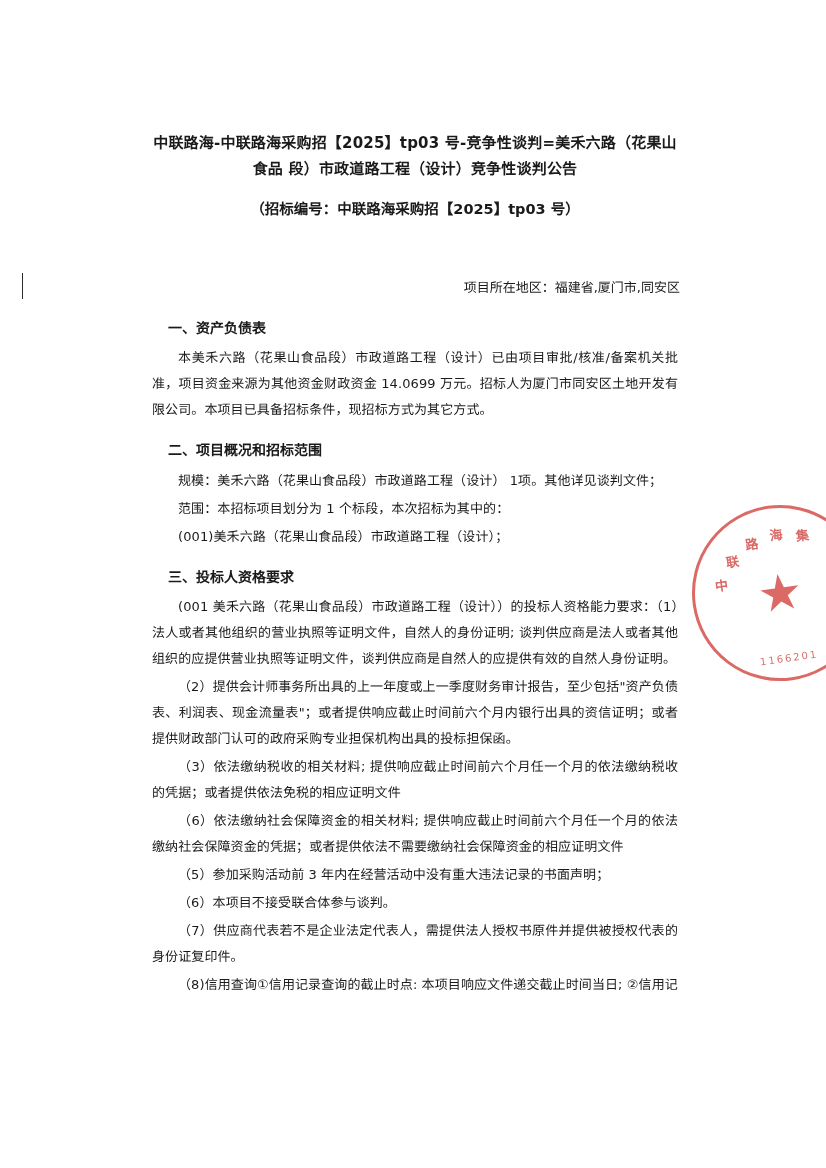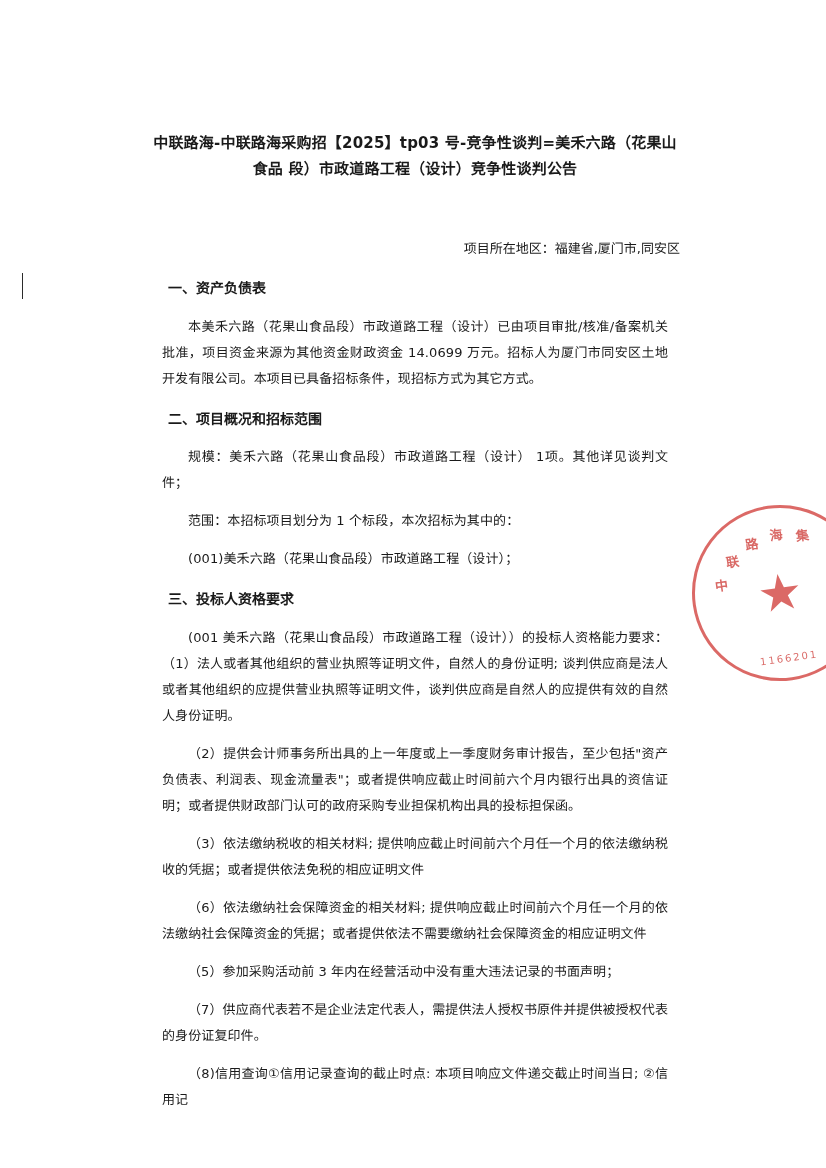--- a/index.html
+++ b/index.html
@@ -51,21 +51,21 @@
   }
   .section-heading {
     font-size: 14px;
     font-weight: bold;
     line-height: 1.9;
     margin: 14px 0 4px 18px;
   }
   .para {
     font-size: 13px;
     line-height: 2.0;
-    margin: 12px;
+    margin: 2px;
     text-align: justify;
     text-justify: inter-ideograph;
     letter-spacing: 0.1px;
   }
   .para.indent {
     text-indent: 26px;
   }
   .para-block {
     margin: 0 0 0 0;
   }
@@ -160,20 +160,21 @@
     <div class="seal-bottom">1166201</div>
   </div>
 
   <div class="content">
 
     <h1 class="doc-title">
       <span>中联路海-中联路海采购招【2025】tp03 号-竞争性谈判=美禾六路（花果山食品</span>
       <span>段）市政道路工程（设计）竞争性谈判公告</span>
     </h1>
 
+    <div class="doc-subtitle">（招标编号：中联路海采购招【2025】tp03 号）</div>
 
     <div class="meta-line">项目所在地区：福建省,厦门市,同安区</div>
 
     <div class="section-heading">一、资产负债表</div>
     <div class="para-block">
       <p class="para indent">本美禾六路（花果山食品段）市政道路工程（设计）已由项目审批/核准/备案机关批准，项目资金来源为其他资金财政资金 14.0699 万元。招标人为厦门市同安区土地开发有限公司。本项目已具备招标条件，现招标方式为其它方式。</p>
     </div>
 
     <div class="section-heading">二、项目概况和招标范围</div>
     <div class="para-block">
@@ -182,18 +183,19 @@
       <p class="para indent">(001)美禾六路（花果山食品段）市政道路工程（设计）；</p>
     </div>
 
     <div class="section-heading">三、投标人资格要求</div>
     <div class="para-block">
       <p class="para indent">(001 美禾六路（花果山食品段）市政道路工程（设计））的投标人资格能力要求：（1）法人或者其他组织的营业执照等证明文件，自然人的身份证明; 谈判供应商是法人或者其他组织的应提供营业执照等证明文件，谈判供应商是自然人的应提供有效的自然人身份证明。</p>
       <p class="para indent">（2）提供会计师事务所出具的上一年度或上一季度财务审计报告，至少包括"资产负债表、利润表、现金流量表"；或者提供响应截止时间前六个月内银行出具的资信证明；或者提供财政部门认可的政府采购专业担保机构出具的投标担保函。</p>
       <p class="para indent">（3）依法缴纳税收的相关材料; 提供响应截止时间前六个月任一个月的依法缴纳税收的凭据；或者提供依法免税的相应证明文件</p>
       <p class="para indent">（6）依法缴纳社会保障资金的相关材料; 提供响应截止时间前六个月任一个月的依法缴纳社会保障资金的凭据；或者提供依法不需要缴纳社会保障资金的相应证明文件</p>
       <p class="para indent">（5）参加采购活动前 3 年内在经营活动中没有重大违法记录的书面声明；</p>
+      <p class="para indent">（6）本项目不接受联合体参与谈判。</p>
       <p class="para indent">（7）供应商代表若不是企业法定代表人，需提供法人授权书原件并提供被授权代表的身份证复印件。</p>
       <p class="para indent">（8)信用查询①信用记录查询的截止时点: 本项目响应文件递交截止时间当日; ②信用记</p>
     </div>
 
   </div>
 </div>
 
 </body></html>

